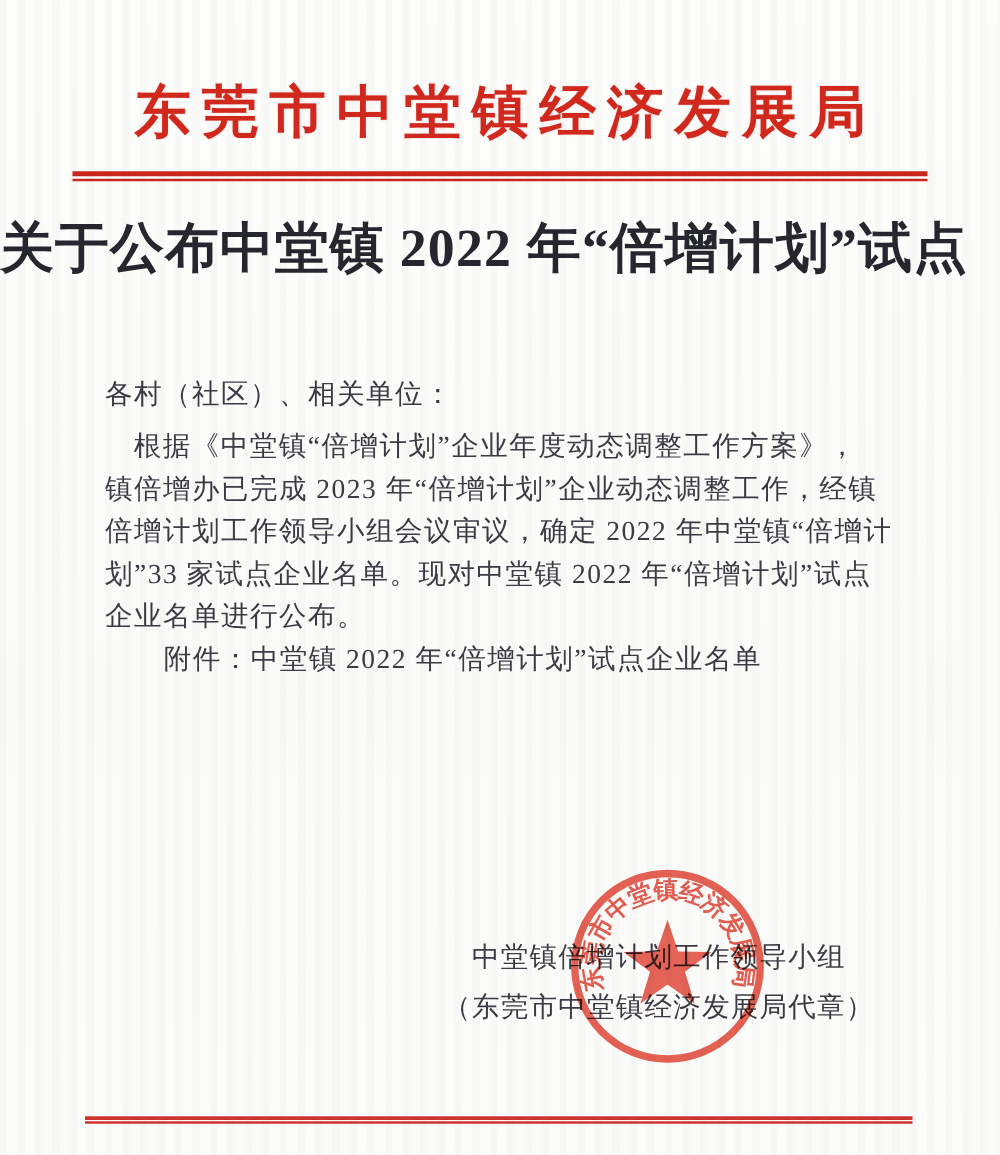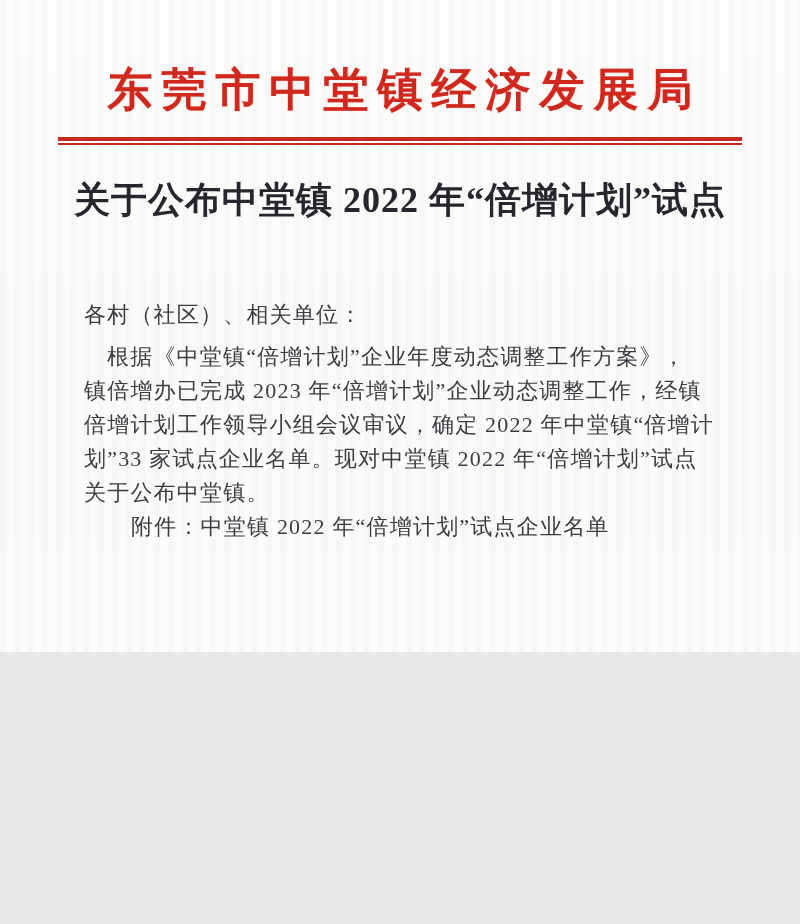--- a/index.html
+++ b/index.html
@@ -1,18 +1,18 @@
 <!DOCTYPE html>
 <html><head>
 <meta charset="utf-8">
 <style>
   html,body{margin:0;padding:0;background:#e8e8e6;}
   .page{
     position:relative;
-    width:800px;height:652px;
+    width:800px;height:924px;
     margin:0 auto;
     background:
       repeating-linear-gradient(90deg, rgba(120,120,125,0.035) 0px, rgba(120,120,125,0.035) 6px, rgba(255,255,255,0) 6px, rgba(255,255,255,0) 14px),
       linear-gradient(180deg,#fdfdfc 0%, #fbfbf9 60%, #fcfcfa 100%);
     overflow:hidden;
     font-family:"Liberation Serif","DejaVu Serif",serif;
   }
   
   .agency{
     position:absolute;top:60px;left:0;width:100%;
@@ -31,22 +31,22 @@
   .rule-top .thin{height:2px;background:#c6271e;}
   .rule-bottom{
     position:absolute;top:893px;left:68px;width:662px;
     border-top:3px solid #cf3330;
     padding-top:1px;
   }
   .rule-bottom .thin{height:2px;background:#cf3330;}
   
   .doc-title{
     position:absolute;top:176px;left:0;width:100%;
-    text-align:center;
-    font-size:36px;line-height:48px;font-weight:700;
+    text-align:left;
+    font-size:43px;line-height:48px;font-weight:700;
     color:#26262e;
     letter-spacing:1px;
     white-space:nowrap;
   }
   
   .body-block{
     position:absolute;top:298px;left:84px;width:650px;
     font-size:22px;line-height:34px;
     color:#3b3b43;
     letter-spacing:1.2px;
@@ -88,21 +88,21 @@
   <div class="doc-title">
     <div>关于公布中堂镇 2022 年“倍增计划”试点</div>
   </div>
 
   <div class="body-block">
     <div class="salutation">各村（社区）、相关单位：</div>
     <div class="indent-1">根据《中堂镇“倍增计划”企业年度动态调整工作方案》，</div>
     <div>镇倍增办已完成 2023 年“倍增计划”企业动态调整工作，经镇</div>
     <div>倍增计划工作领导小组会议审议，确定 2022 年中堂镇“倍增计</div>
     <div>划”33 家试点企业名单。现对中堂镇 2022 年“倍增计划”试点</div>
-    <div>关于公布中堂镇。</div>
+    <div>企业名单进行公布。</div>
     <div class="attachment">附件：中堂镇 2022 年“倍增计划”试点企业名单</div>
   </div>
 
   <div class="signature">
     <div>中堂镇倍增计划工作领导小组</div>
     <div>（东莞市中堂镇经济发展局代章）</div>
   </div>
 
   <div class="seal">
     <svg viewBox="0 0 170 170" xmlns="http://www.w3.org/2000/svg">

